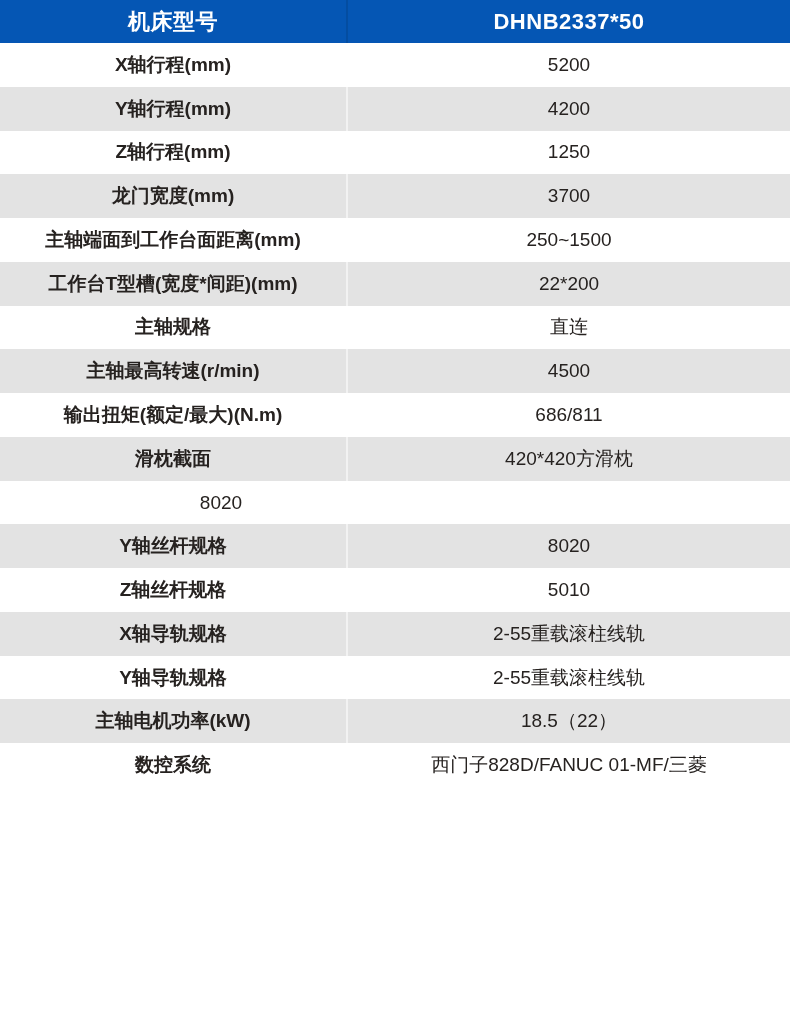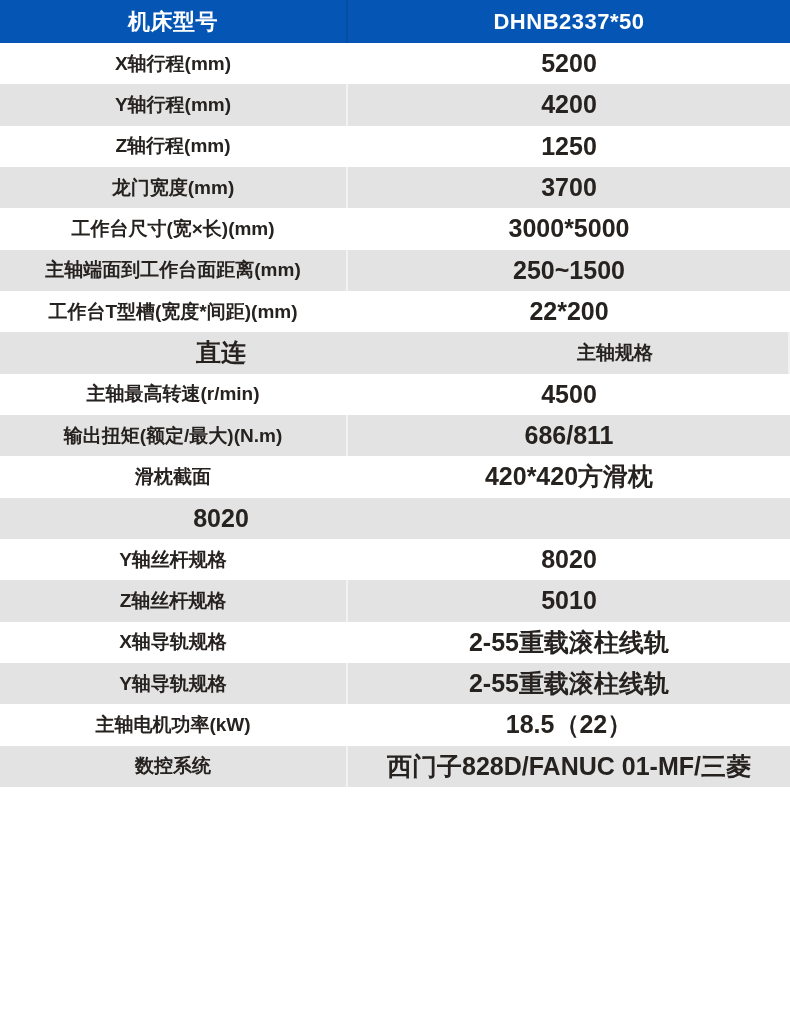--- a/index.html
+++ b/index.html
@@ -59,22 +59,22 @@
     font-weight: 700;
     font-size: 22px;
     letter-spacing: 0.5px;
   }
   .spec-label {
     font-weight: 700;
     font-size: 19px;
     color: var(--text);
   }
   .spec-value {
-    font-weight: 700;
-    font-size: 25px;
+    font-weight: 400;
+    font-size: 19px;
     color: var(--text);
   }
 </style>
 </head>
 <body>
 
 <div class="spec-table">
   <div class="row header-row">
     <div class="cell label-cell">机床型号</div>
     <div class="cell value-cell">DHNB2337*50</div>
@@ -93,39 +93,35 @@
   <div class="row">
     <div class="cell label-cell spec-label">Z轴行程(mm)</div>
     <div class="cell value-cell spec-value">1250</div>
   </div>
 
   <div class="row">
     <div class="cell label-cell spec-label">龙门宽度(mm)</div>
     <div class="cell value-cell spec-value">3700</div>
   </div>
 
-  <div class="row">
-    <div class="cell label-cell spec-label">工作台尺寸(宽×长)(mm)</div>
-    <div class="cell value-cell spec-value">3000*5000</div>
-  </div>
 
 
   <div class="row">
     <div class="cell label-cell spec-label">主轴端面到工作台面距离(mm)</div>
     <div class="cell value-cell spec-value">250~1500</div>
   </div>
 
   <div class="row">
     <div class="cell label-cell spec-label">工作台T型槽(宽度*间距)(mm)</div>
     <div class="cell value-cell spec-value">22*200</div>
   </div>
 
   <div class="row">
+    <div class="cell label-cell spec-label">主轴规格</div>
     <div class="cell value-cell spec-value">直连</div>
-    <div class="cell label-cell spec-label">主轴规格</div>
   </div>
 
   <div class="row">
     <div class="cell label-cell spec-label">主轴最高转速(r/min)</div>
     <div class="cell value-cell spec-value">4500</div>
   </div>
 
   <div class="row">
     <div class="cell label-cell spec-label">输出扭矩(额定/最大)(N.m)</div>
     <div class="cell value-cell spec-value">686/811</div>

